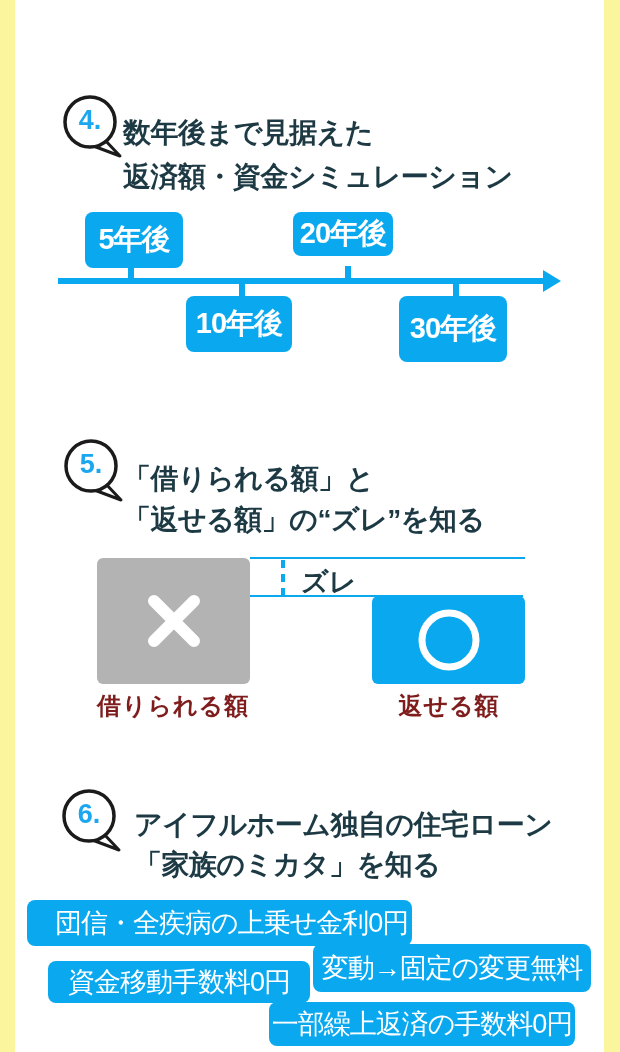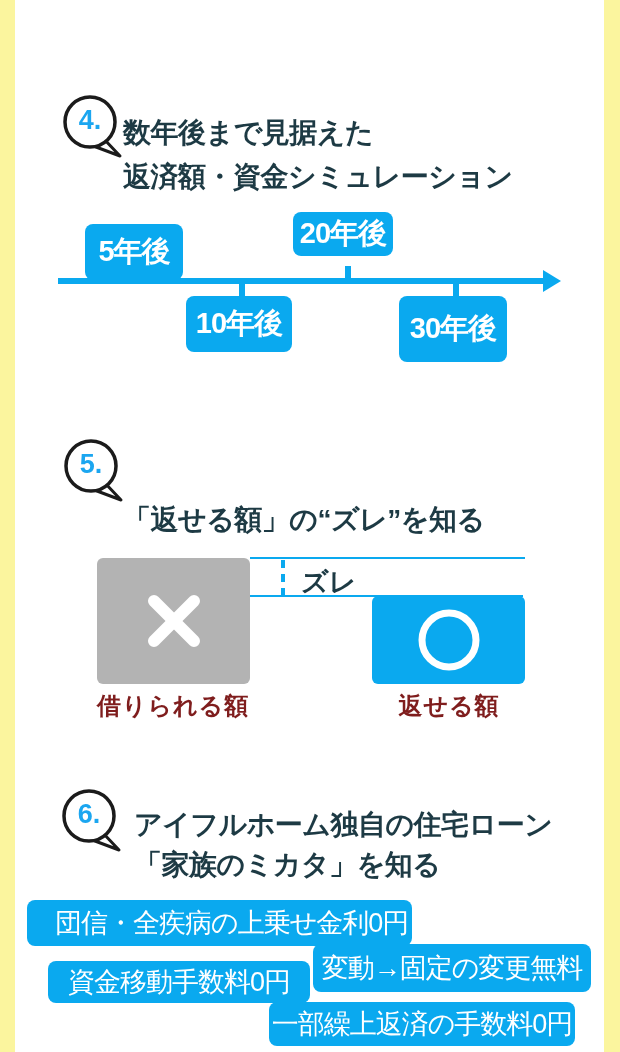--- a/index.html
+++ b/index.html
@@ -78,39 +78,40 @@
     <svg width="66" height="70" viewBox="0 0 66 70">
       <path d="M42 44 L59 62 L35 53 Z" fill="#ffffff" stroke="#1b1b1b" stroke-width="3" stroke-linejoin="round"></path>
       <circle cx="29" cy="28" r="25" fill="#ffffff" stroke="#1b1b1b" stroke-width="3.5"></circle>
     </svg>
     <span class="num">4.</span>
   </div>
   <div class="title-line" style="top:116px;">数年後まで見据えた</div>
   <div class="title-line" style="top:160px;">返済額・資金シミュレーション</div>
 
   <div>
-    <div class="tl-box" style="left:85px;top:212px;width:98px;height:56px;margin-top:12px;">5年後</div>
+    <div class="tl-box" style="left:85px;top:212px;width:98px;height:56px;">5年後</div>
     <div class="tl-box" style="left:293px;top:212px;width:100px;height:44px;">20年後</div>
     <div class="tl-tick" style="left:128px;top:266px;height:14px;"></div>
     <div class="tl-tick" style="left:345px;top:266px;height:14px;"></div>
     <div class="tl-line"></div>
     <div class="tl-arrow"></div>
     <div class="tl-tick" style="left:239px;top:282px;height:15px;"></div>
     <div class="tl-tick" style="left:453px;top:282px;height:15px;"></div>
     <div class="tl-box" style="left:186px;top:296px;width:106px;height:56px;">10年後</div>
     <div class="tl-box" style="left:399px;top:296px;width:108px;height:66px;">30年後</div>
   </div>
 
   <div class="bubble" style="left:62px;top:438px;">
     <svg width="66" height="70" viewBox="0 0 66 70">
       <path d="M42 44 L59 62 L35 53 Z" fill="#ffffff" stroke="#1b1b1b" stroke-width="3" stroke-linejoin="round"></path>
       <circle cx="29" cy="28" r="25" fill="#ffffff" stroke="#1b1b1b" stroke-width="3.5"></circle>
     </svg>
     <span class="num">5.</span>
   </div>
+  <div class="title-line" style="top:462px;">「借りられる額」と</div>
   <div class="title-line" style="top:503px;">「返せる額」の“ズレ”を知る</div>
 
   <div>
     <div class="lvl-line" style="left:250px;top:557px;width:275px;"></div>
     <div class="lvl-line" style="left:241px;top:595px;width:282px;"></div>
     <div class="gap-dash"></div>
     <div class="gap-label">ズレ</div>
     <div class="ng-box">
       <svg width="58" height="58" viewBox="0 0 58 58">
         <line x1="9" y1="9" x2="49" y2="49" stroke="#ffffff" stroke-width="12" stroke-linecap="round"></line>

